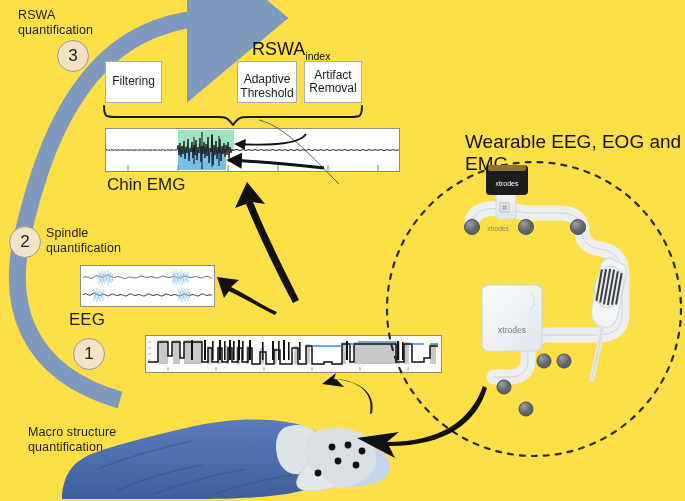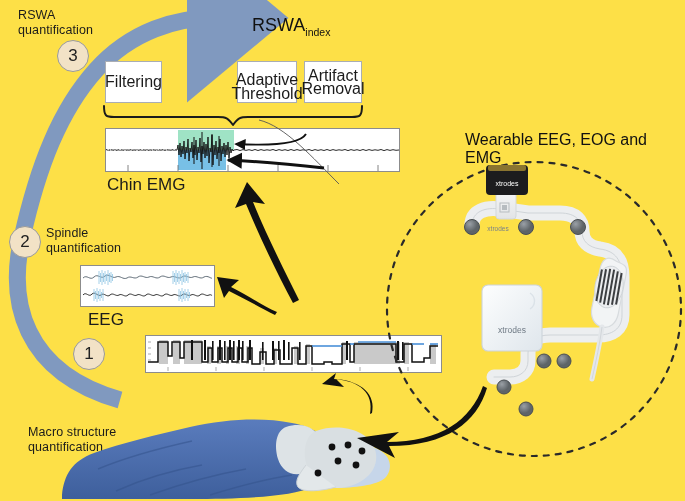--- a/index.html
+++ b/index.html
@@ -31,37 +31,37 @@
     box-sizing:border-box;
     z-index:6;
   }
   
   .pbox{
     box-sizing:border-box;
     border:1.3px solid #a9adb4;
     background:#ffffff;
     display:flex;align-items:center;justify-content:center;
     text-align:center;
-    font-size:16px;line-height:13.5px;
+    font-size:12px;line-height:13.5px;
     color:#1b1b1b;
     white-space:pre-line;
     padding:2px 3px;
   }
   
   .panel{
     box-sizing:border-box;
     border:1.3px solid #8c8c8c;
     background:#ffffff;
     overflow:hidden;
   }
   .sublabel{font-size:17px;color:#1b1b1b;}
   
-  .title-rswa{font-size:18px;color:#111;}
+  .title-rswa{font-size:18px;color:#111;margin-top:24px;}
   .title-rswa sub{font-size:10.5px;}
-  .title-wear{font-size:16px;color:#111;}
+  .title-wear{font-size:19px;color:#111;}
   svg{display:block;overflow:visible;}
 </style>
 </head>
 <body>
 
 <div id="figure">
 
   <svg class="abs" style="left:0;top:0;" width="340" height="420">
     <defs>
       <marker id="arcHead" markerWidth="10" markerHeight="10" refX="1.5" refY="5" orient="auto" markerUnits="strokeWidth">
@@ -232,21 +232,21 @@
           <path d="M99.5,25 L99.5,33"></path>
           <path d="M101,22 L101,36"></path>
         <path d="M102.5,25 L102.5,33"></path>
           <path d="M104,23 L104,35"></path>
         <path d="M105.5,26 L105.5,32"></path>
           <path d="M107,23 L107,35"></path>
         <path d="M108.5,26 L108.5,32"></path>
       </g>
     </svg>
   </div>
-  <div class="abs sublabel" style="left:88px;top:310px;">EEG</div>
+  <div class="abs sublabel" style="left:69px;top:310px;">EEG</div>
 
   <svg class="abs" style="left:215px;top:268px;" width="66" height="50">
     <path d="M62,44 C48,38 34,28 16,19 L24,12 L2,9 L9,30 L14,23 C30,31 46,40 60,47 Z" fill="#111"></path>
   </svg>
 
   <svg class="abs" style="left:233px;top:180px;" width="72" height="125">
     <path d="M66,120 C52,92 34,56 20,22 L32,24 L14,2 L2,28 L13,24
              C27,58 45,95 60,123 Z" fill="#111"></path>
   </svg>
 

